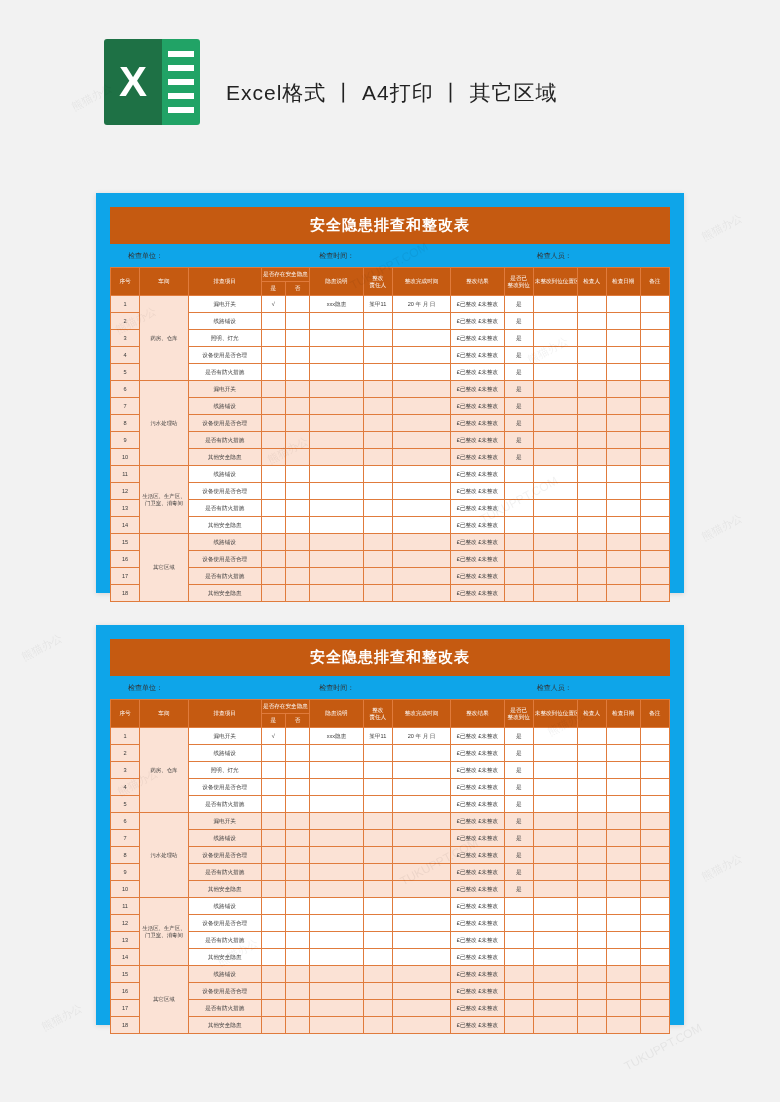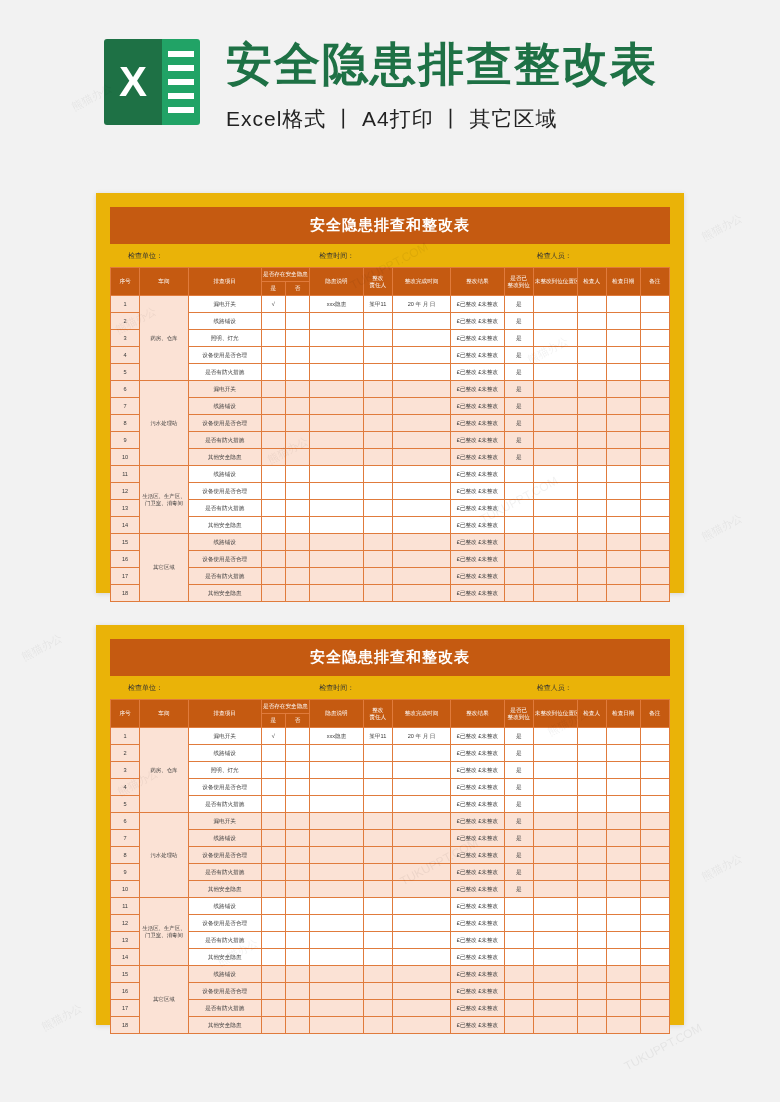--- a/index.html
+++ b/index.html
@@ -72,21 +72,21 @@
     color: #222;
     letter-spacing: 1px;
     white-space: nowrap;
   }
 
   
   .sheet {
     position: absolute;
     left: 96px;
     width: 588px;
-    background: #eab308;
+    background: #0ea5e9;
     box-shadow: 0 1px 5px rgba(0,0,0,0.12);
     padding: 14px 14px 18px 14px;
   }
   #sheet1 { top: 193px; height: 400px; }
   #sheet2 { top: 625px; height: 400px; }
 
   .sheet-title {
     background: #c55a11;
     color: #fff;
     text-align: center;
@@ -157,21 +157,20 @@
     <div class="left">X</div>
     <div class="right">
       <i></i>
         <i></i>
         <i></i>
         <i></i>
         <i></i>
     </div>
   </div>
   <div class="banner-text">
-    <div class="banner-title">安全隐患排查整改表</div>
     <div class="banner-sub">Excel格式 丨 A4打印 丨 其它区域</div>
   </div>
 </div>
 
 <div class="sheet" id="sheet1">
   <div class="sheet-title">安全隐患排查和整改表</div>
   <div class="meta-row">
     <span>检查单位：</span>
     <span>检查时间：</span>
     <span>检查人员：</span>

